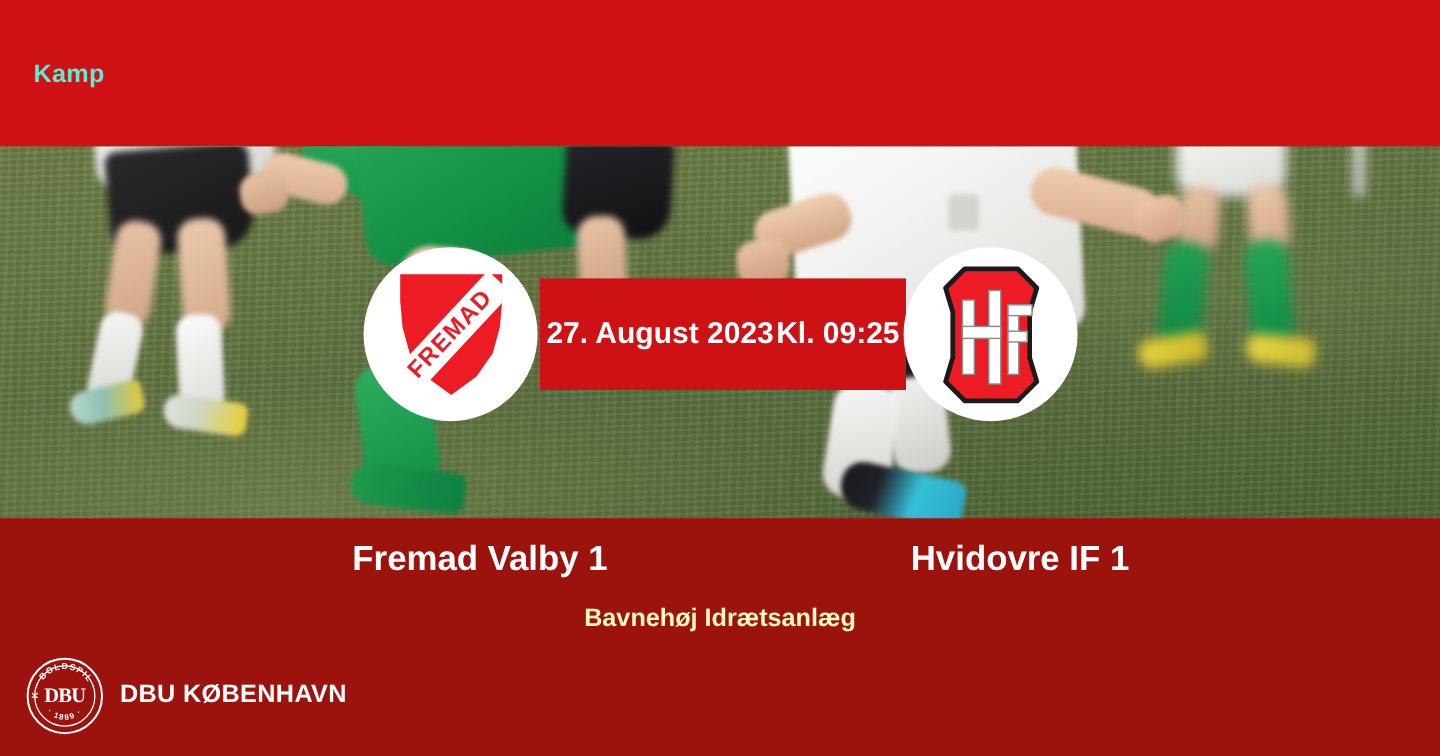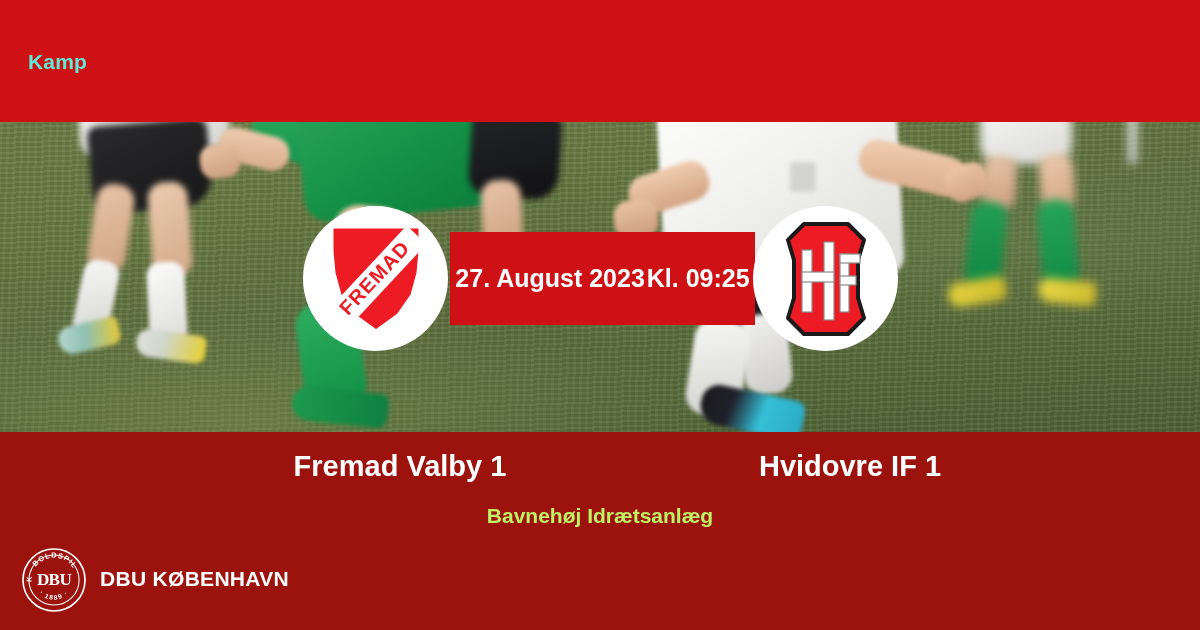--- a/index.html
+++ b/index.html
@@ -233,21 +233,21 @@
     position:absolute; left:0; top:18px; width:1200px; height:42px;margin-left:25px;
   }
   #home-team-name, #away-team-name {
     position:absolute; top:0; width:440px; text-align:center;
     font-size:29px; font-weight:bold; color:#ffffff; white-space:nowrap;
   }
   #home-team-name { left:155px; }
   #away-team-name { left:605px; }
   #venue-name {
     position:absolute; left:0; top:72px; width:1200px; text-align:center;
-    font-size:21px; font-weight:bold; color:#bef264;
+    font-size:21px; font-weight:bold; color:#fef9c3;
   }
 
   
   #footer { position:absolute; left:0; top:545px; width:1200px; height:85px; }
   #dbu-seal { position:absolute; left:21px; top:2px; width:66px; height:66px; }
   #org-name {
     position:absolute; left:100px; top:22px;
     font-size:21px; font-weight:bold; color:#ffffff; letter-spacing:.3px;
   }
 </style>

